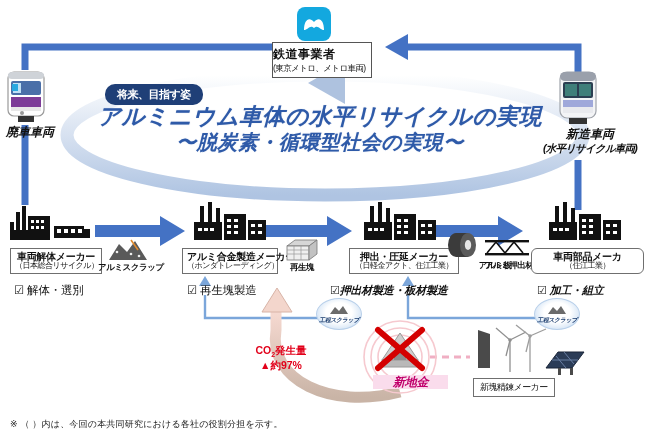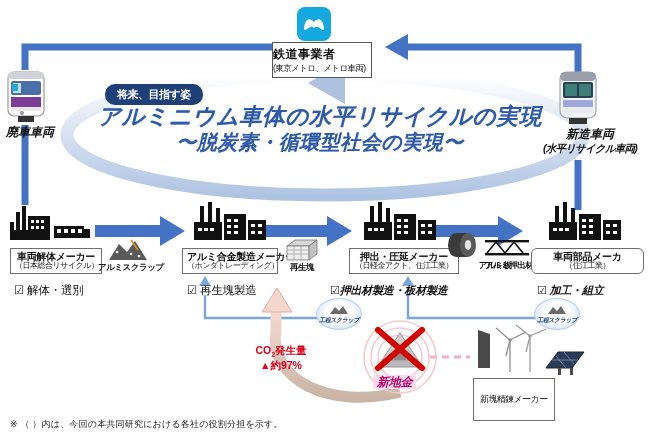--- a/index.html
+++ b/index.html
@@ -85,26 +85,26 @@
   
   .co2{
     color:#E2001A;font-weight:bold;font-size:10.5px;text-align:center;
     line-height:1.15;white-space:nowrap;
   }
   .co2 sub{font-size:7px;}
 
   
   .ingot-tag{
     background:#FADCEC;color:#C0006B;font-style:italic;font-weight:bold;
-    font-size:12px;padding:0 4px;white-space:nowrap;letter-spacing:-.3px;
+    font-size:12px;padding:0 20px;white-space:nowrap;letter-spacing:-.3px;
   }
 
   .smelter-box{
     border:1px solid #6f6f6f;background:#fff;text-align:center;
-    font-size:9px;letter-spacing:-.6px;padding:14px 6px;white-space:nowrap;color:#111;
+    font-size:9px;letter-spacing:-.6px;padding:2px 6px;white-space:nowrap;color:#111;
   }
 
   .footnote{
     font-size:9px;color:#222;white-space:nowrap;letter-spacing:.2px;
   }
 
   svg.layer{position:absolute;left:0;top:0;overflow:visible;}
 </style>
 </head>
 <body>

